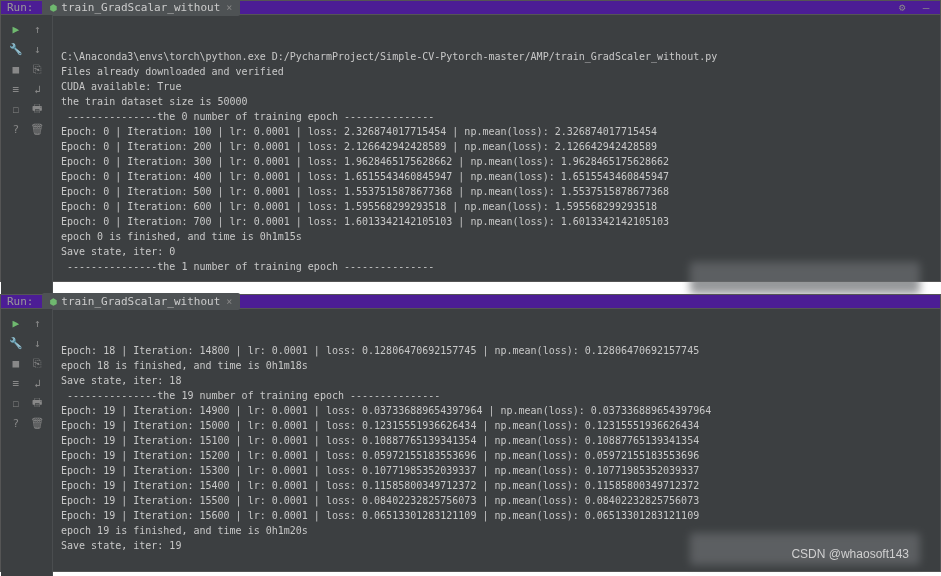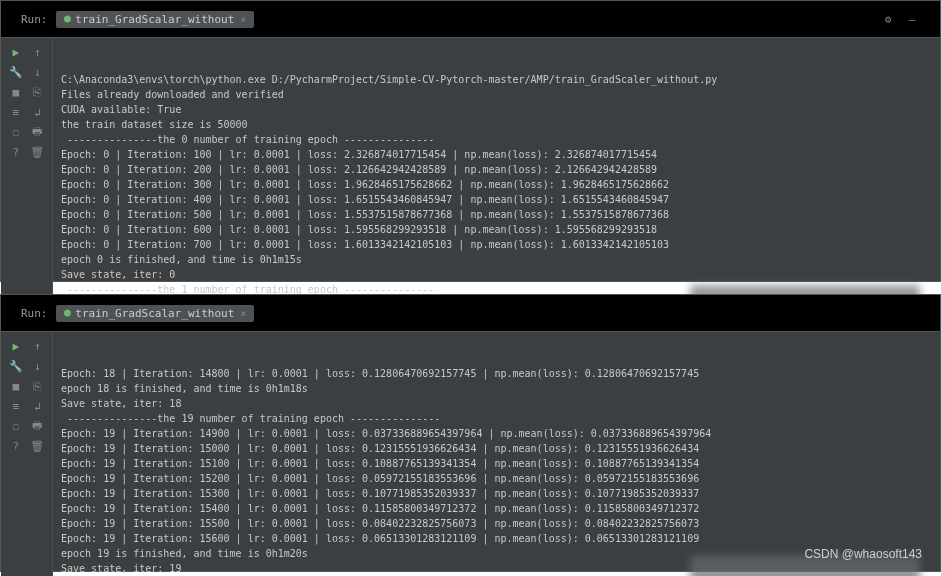--- a/index.html
+++ b/index.html
@@ -13,24 +13,24 @@
     }
     .panel {
       background: #3c3f41;
       color: #bbbbbb;
       border: 1px solid #555;
       margin-bottom: 12px;
     }
     .panel-header {
       display: flex;
       align-items: center;
-      background: #000000;
+      background: #4c1d95;
       border-bottom: 1px solid #555;
-      height: 37px;
-      padding: 0 20px;
+      height: 14px;
+      padding: 0 6px;
     }
     .run-label {
       color: #999;
       font-size: 11px;
       margin-right: 8px;
     }
     .tab {
       display: flex;
       align-items: center;
       background: #4e5254;
@@ -89,21 +89,21 @@
       right: 20px;
       width: 230px;
       height: 32px;
       background: #6a6d70;
       filter: blur(4px);
       opacity: 0.7;
       border-radius: 3px;
     }
     .watermark {
       position: absolute;
-      right: 18px;
+      right: 31px;
       bottom: 10px;
       color: #d0d0d0;
       font-size: 12px;
       font-family: sans-serif;
     }
     .panel1 { height: 282px; }
     .panel2 { height: 278px; position: relative; }
     .blur1 { bottom: 14px; }
     .blur2 { bottom: 22px; }
   </style>

